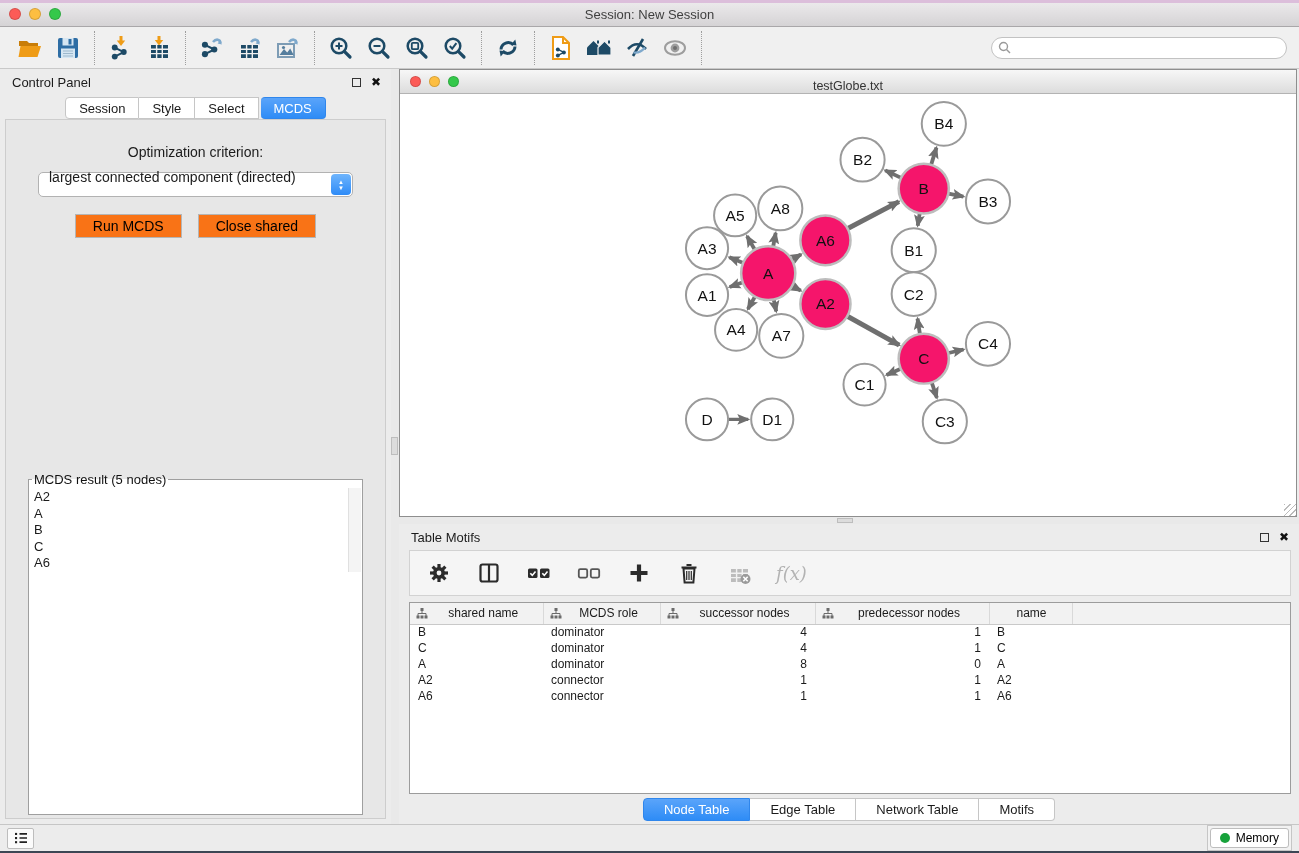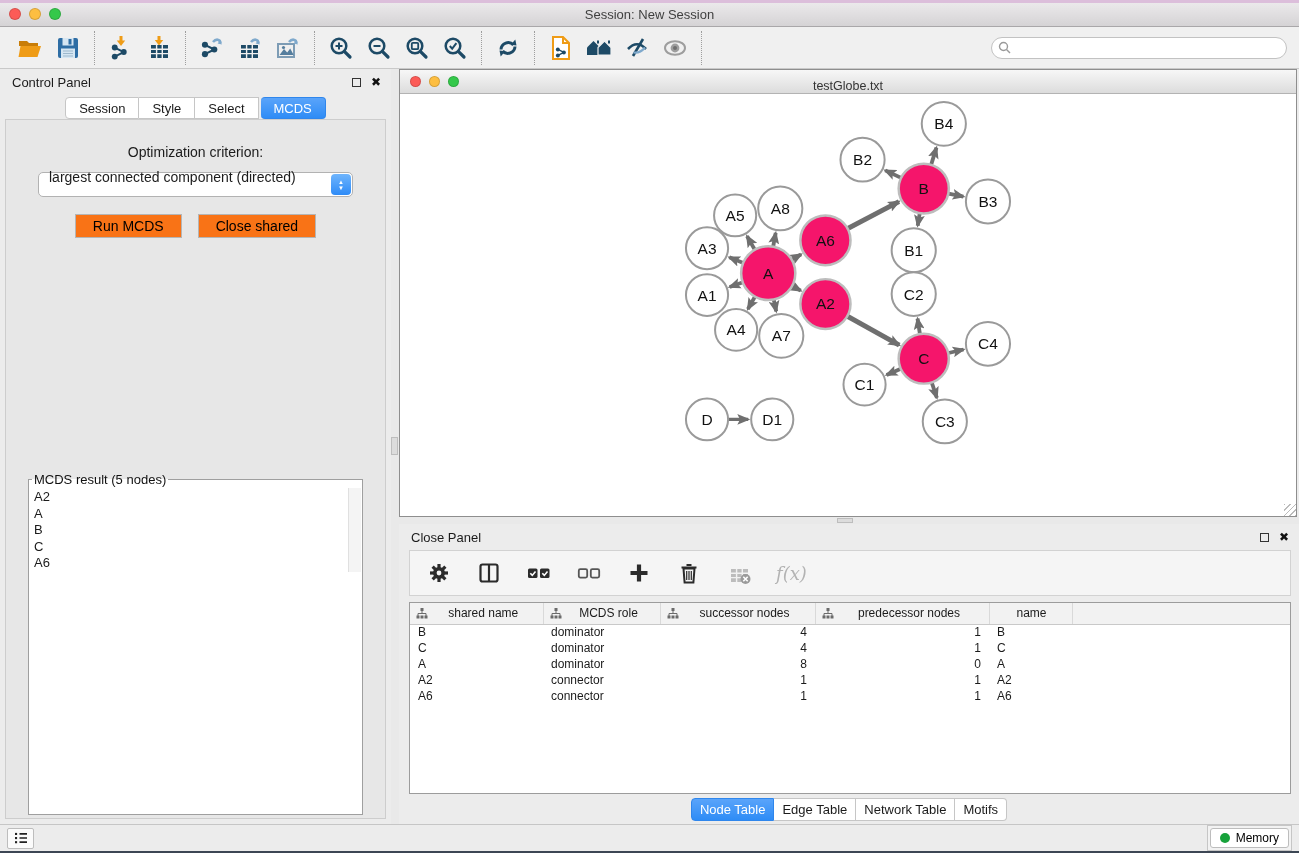--- a/index.html
+++ b/index.html
@@ -104,21 +104,21 @@
   table.node-table th { height:21px; background:#f2f2f2; border-bottom:1px solid #c9c9c9;
     border-right:1px solid #d9d9d9; font-weight:normal; padding:0 4px 0 6px; }
   table.node-table th.filler { border-right:none; }
   .th-inner { display:flex; align-items:center; }
   .th-label { flex:1; text-align:center; }
   table.node-table td { height:16px; padding:0 8px; white-space:nowrap; overflow:hidden; }
   td.first { padding-left:14px; }
   td.num { text-align:right; padding-right:12px; }
 
   .tp-tabs { height:30px; display:flex; justify-content:center; align-items:center; }
-  .tp-tabs .tab { font-size:13px; padding:3px 8px;text-align:right; }
+  .tp-tabs .tab { font-size:13px; padding:3px 20px;text-align:right; }
   .tp-tabs .tab.active { margin-left:0; border-radius:4px 0 0 4px; }
 
   
   .statusbar { height:27px; border-top:1px solid #c6c6c6; background:#ececec;
     display:flex; align-items:center; padding:0 7px; }
   .status-btn { width:27px; height:21px; background:#fbfbfb; border:1px solid #bdbdbd;
     border-radius:2px; display:flex; align-items:center; justify-content:center; cursor:pointer; }
   .memory-wrap { margin-left:auto; background:#f2f2f2; border:1px solid #c6c6c6; padding:2px; }
   .memory-btn { display:flex; align-items:center; gap:6px; background:#fff; border:1px solid #bdbdbd;
     border-radius:3px; height:20px; padding:0 9px; font-size:12px; cursor:pointer; }
@@ -468,21 +468,21 @@
       </div>
       <span class="resize-grip"></span>
     </div>
 
     <div class="h-divider">
         <span class="grip"></span>
       </div>
 
     <div class="table-panel">
       <div class="panel-header">
-        <span class="ph-title">Close Panel</span>
+        <span class="ph-title">Table Motifs</span>
         <span class="ph-icons">
           <span class="float-box"></span>
           <span class="close-x">✖</span>
         </span>
       </div>
       <div class="tp-toolbar" id="tp-toolbar">
           <span class="tp-icon">
             <svg width="26" height="26" viewBox="0 0 26 26">
               <g fill="#2b2b2b">
                 <rect x="11.4" y="4" width="3.2" height="18"></rect>

